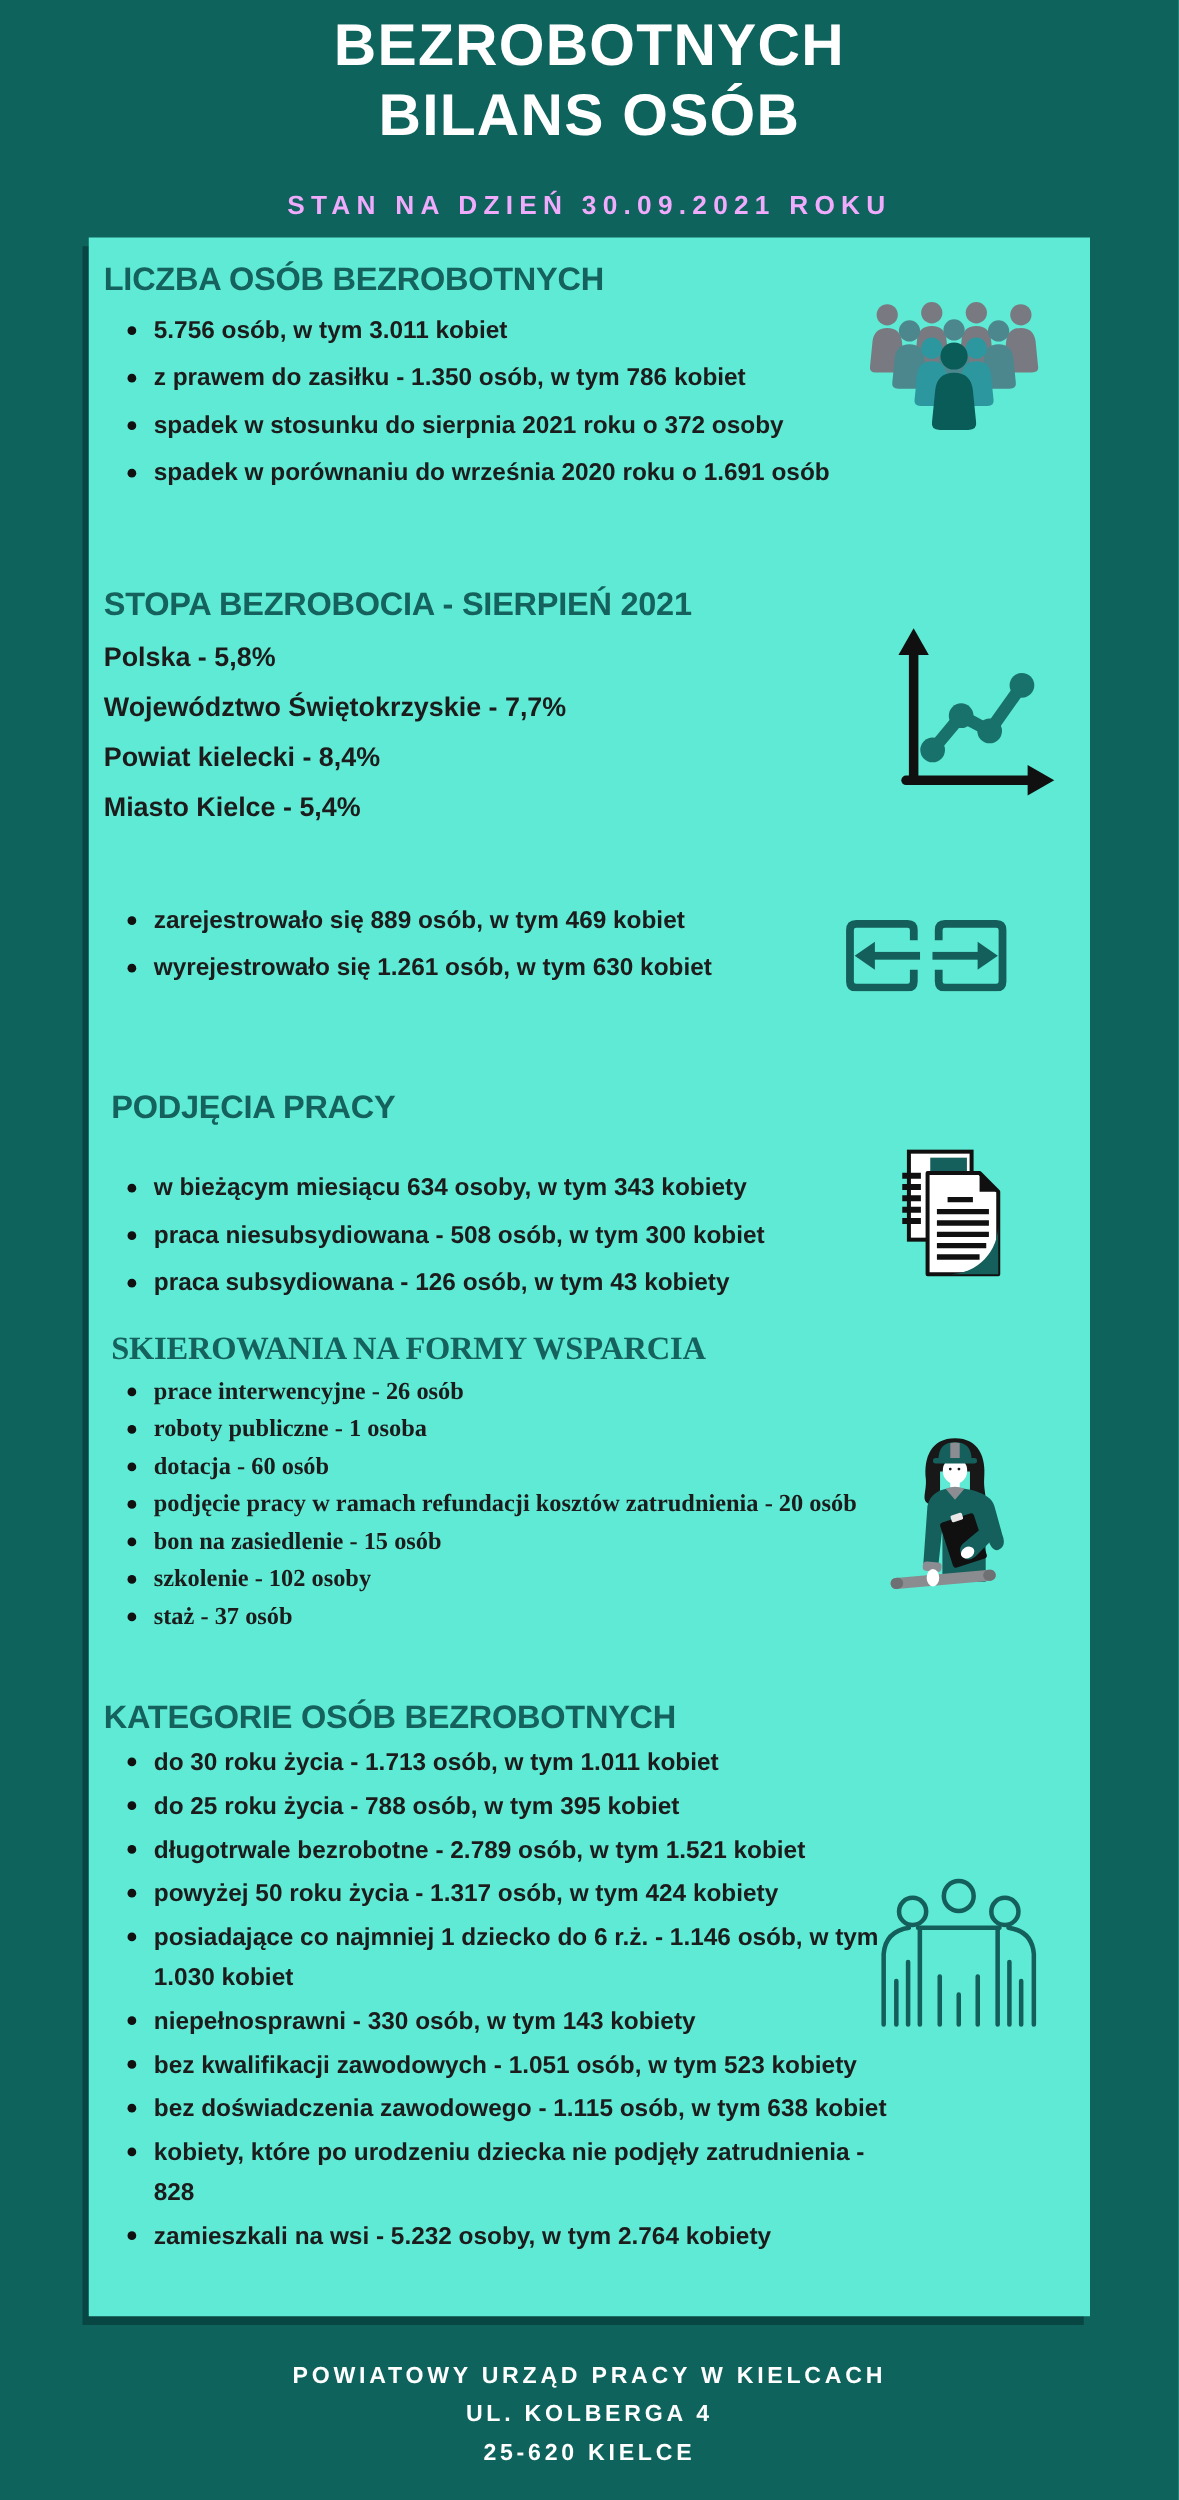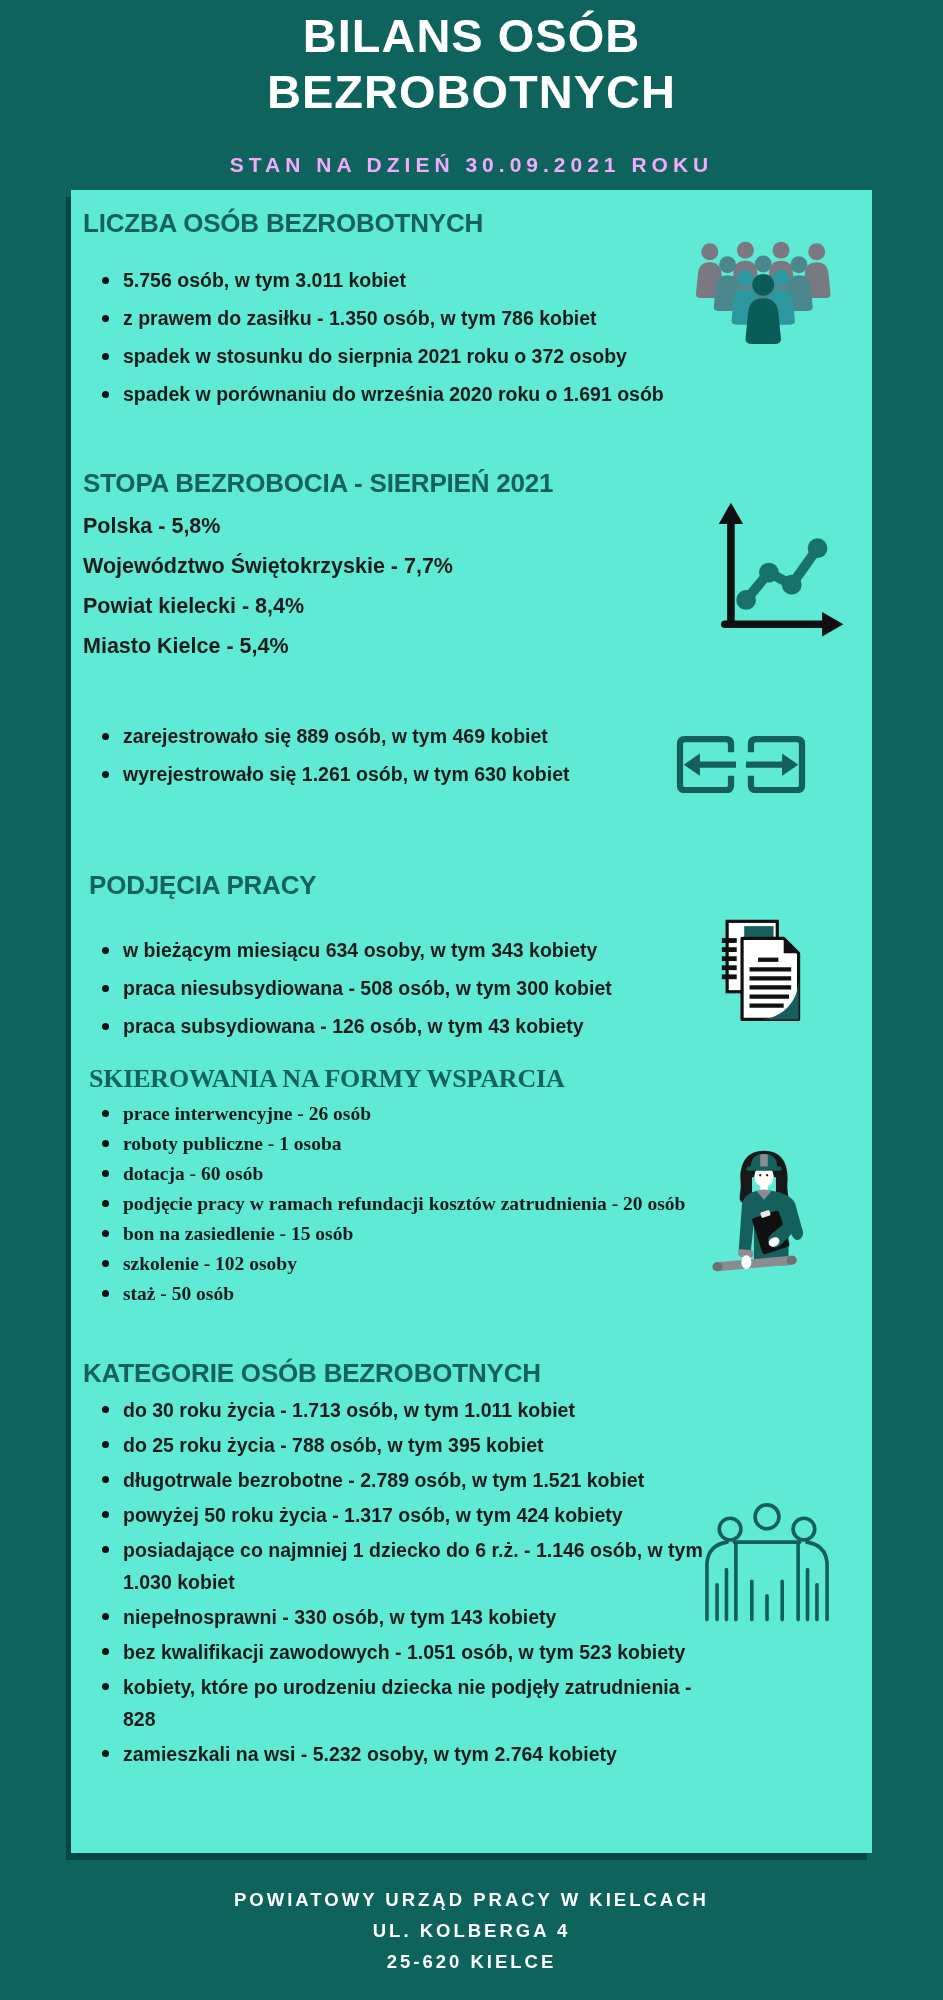--- a/index.html
+++ b/index.html
@@ -22,21 +22,21 @@
   }
   .sec{position:absolute;left:12px;right:0;}
   .sec h2{margin:0;font-size:26px;line-height:30px;font-weight:bold;color:#15615d;letter-spacing:-0.2px;}
   .bullets{margin:0;padding:0 0 0 40px;list-style:none;
     font-size:19.5px;font-weight:600;color:#1c1c1c;}
   .bullets li{position:relative;line-height:29px;margin-bottom:9px;}
   .bullets li::before{content:"";position:absolute;left:-21px;top:11px;width:7px;height:7px;border-radius:50%;background:#111;}
   .lines{margin:14px 0 0 0;font-size:21.5px;font-weight:600;color:#1c1c1c;}
   .lines p{margin:0 0 12px 0;line-height:28px;}
   
-  .sec-1{top:18px;}  .sec-1 .bullets{margin-top:28px;width:545px;}
+  .sec-1{top:18px;}  .sec-1 .bullets{margin-top:12px;width:545px;}
   .sec-2{top:278px;}
   .sec-3{top:500px;} .sec-3 h2{padding-left:6px;} .sec-3 .bullets{margin-top:32px;width:600px;}
   .sec-4{top:680px;} .sec-4 h2{padding-left:6px;} .sec-4 .bullets{margin-top:36px;width:600px;}
   .sec-5{top:874px;font-family:Liberation Serif, serif;} .sec-5 h2{padding-left:6px;} .sec-5 .bullets{margin-top:6px;width:610px;}
   .sec-5 .bullets li{line-height:27px;margin-bottom:3px;}
   .sec-5 .bullets li::before{top:10px;}
   .sec-6{top:1168px;} .sec-6 .bullets{margin-top:6px;width:600px;}
   .sec-6 .bullets li{line-height:32px;margin-bottom:3px;}
   .sec-6 .bullets li::before{top:12px;}
   
@@ -51,22 +51,22 @@
   
   .footer{position:absolute;top:1884px;left:0;width:943px;text-align:center;
     color:#ffffff;font-weight:bold;font-size:18.5px;letter-spacing:3px;line-height:31px;}
   .footer div{margin:0;}
 </style>
 </head>
 <body>
 
 <div class="header">
   <h1 class="title">
+    <span>BEZROBOTNYCH</span>
     <span>BILANS OSÓB</span>
-    <span>BEZROBOTNYCH</span>
   </h1>
 </div>
 <div class="subtitle">STAN NA DZIEŃ 30.09.2021 ROKU</div>
 
 <div class="card">
 
   <section class="sec sec-1">
     <h2>LICZBA OSÓB BEZROBOTNYCH</h2>
     <ul class="bullets">
       <li>5.756 osób, w tym 3.011 kobiet</li>
@@ -104,34 +104,35 @@
 
   <section class="sec sec-5">
     <h2>SKIEROWANIA NA FORMY WSPARCIA</h2>
     <ul class="bullets">
       <li>prace interwencyjne - 26 osób</li>
       <li>roboty publiczne - 1 osoba</li>
       <li>dotacja - 60 osób</li>
       <li>podjęcie pracy w ramach refundacji kosztów zatrudnienia - 20 osób</li>
       <li>bon na zasiedlenie - 15 osób</li>
       <li>szkolenie - 102 osoby</li>
-      <li>staż - 50 osób</li>
+      <li>staż - 37 osób</li>
     </ul>
   </section>
 
   <section class="sec sec-6">
     <h2>KATEGORIE OSÓB BEZROBOTNYCH</h2>
     <ul class="bullets">
       <li>do 30 roku życia - 1.713 osób, w tym 1.011 kobiet</li>
       <li>do 25 roku życia - 788 osób, w tym 395 kobiet</li>
       <li>długotrwale bezrobotne - 2.789 osób, w tym 1.521 kobiet</li>
       <li>powyżej 50 roku życia - 1.317 osób, w tym 424 kobiety</li>
       <li>posiadające co najmniej 1 dziecko do 6 r.ż. - 1.146 osób, w tym 1.030 kobiet</li>
       <li>niepełnosprawni - 330 osób, w tym 143 kobiety</li>
       <li>bez kwalifikacji zawodowych - 1.051 osób, w tym 523 kobiety</li>
+      <li>bez doświadczenia zawodowego - 1.115 osób, w tym 638 kobiet</li>
       <li>kobiety, które po urodzeniu dziecka nie podjęły zatrudnienia - 828</li>
       <li>zamieszkali na wsi - 5.232 osoby, w tym 2.764 kobiety</li>
     </ul>
   </section>
 
   <div class="icon icon-crowd">
     <svg viewBox="0 0 200 150" xmlns="http://www.w3.org/2000/svg">
       <defs>
           <g id="pers">
             <circle cx="0" cy="-26" r="10.5"></circle>

